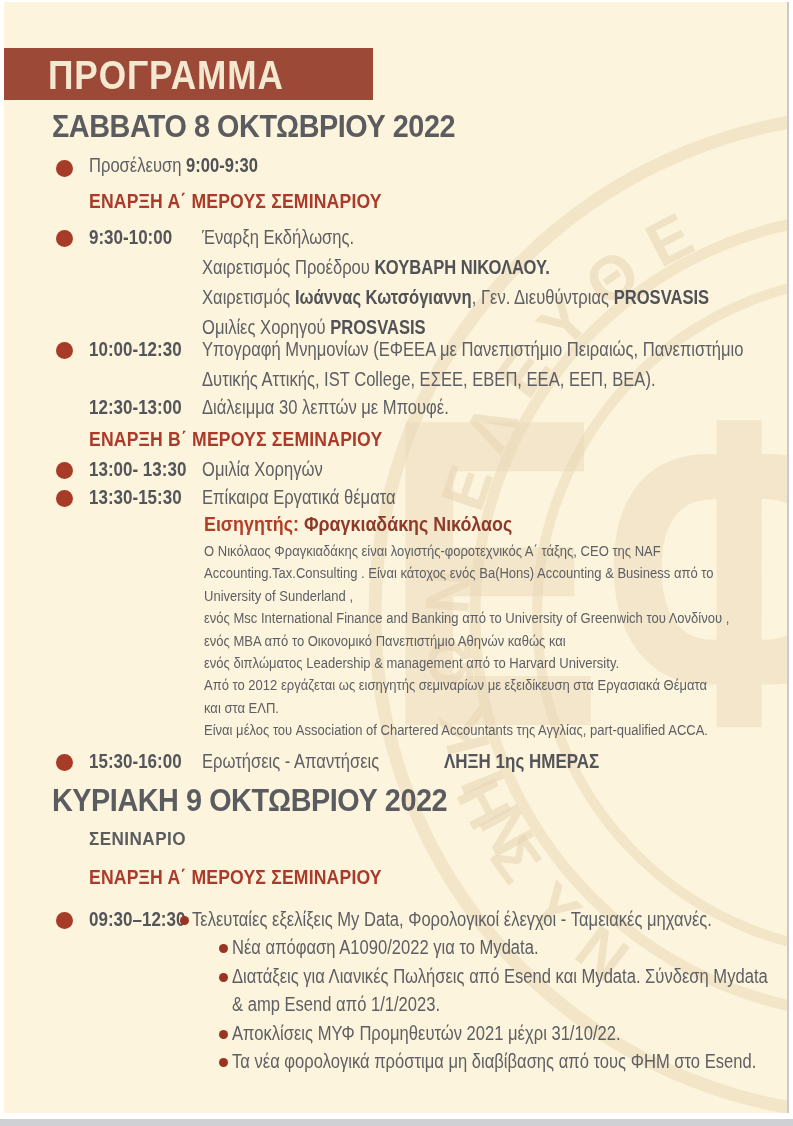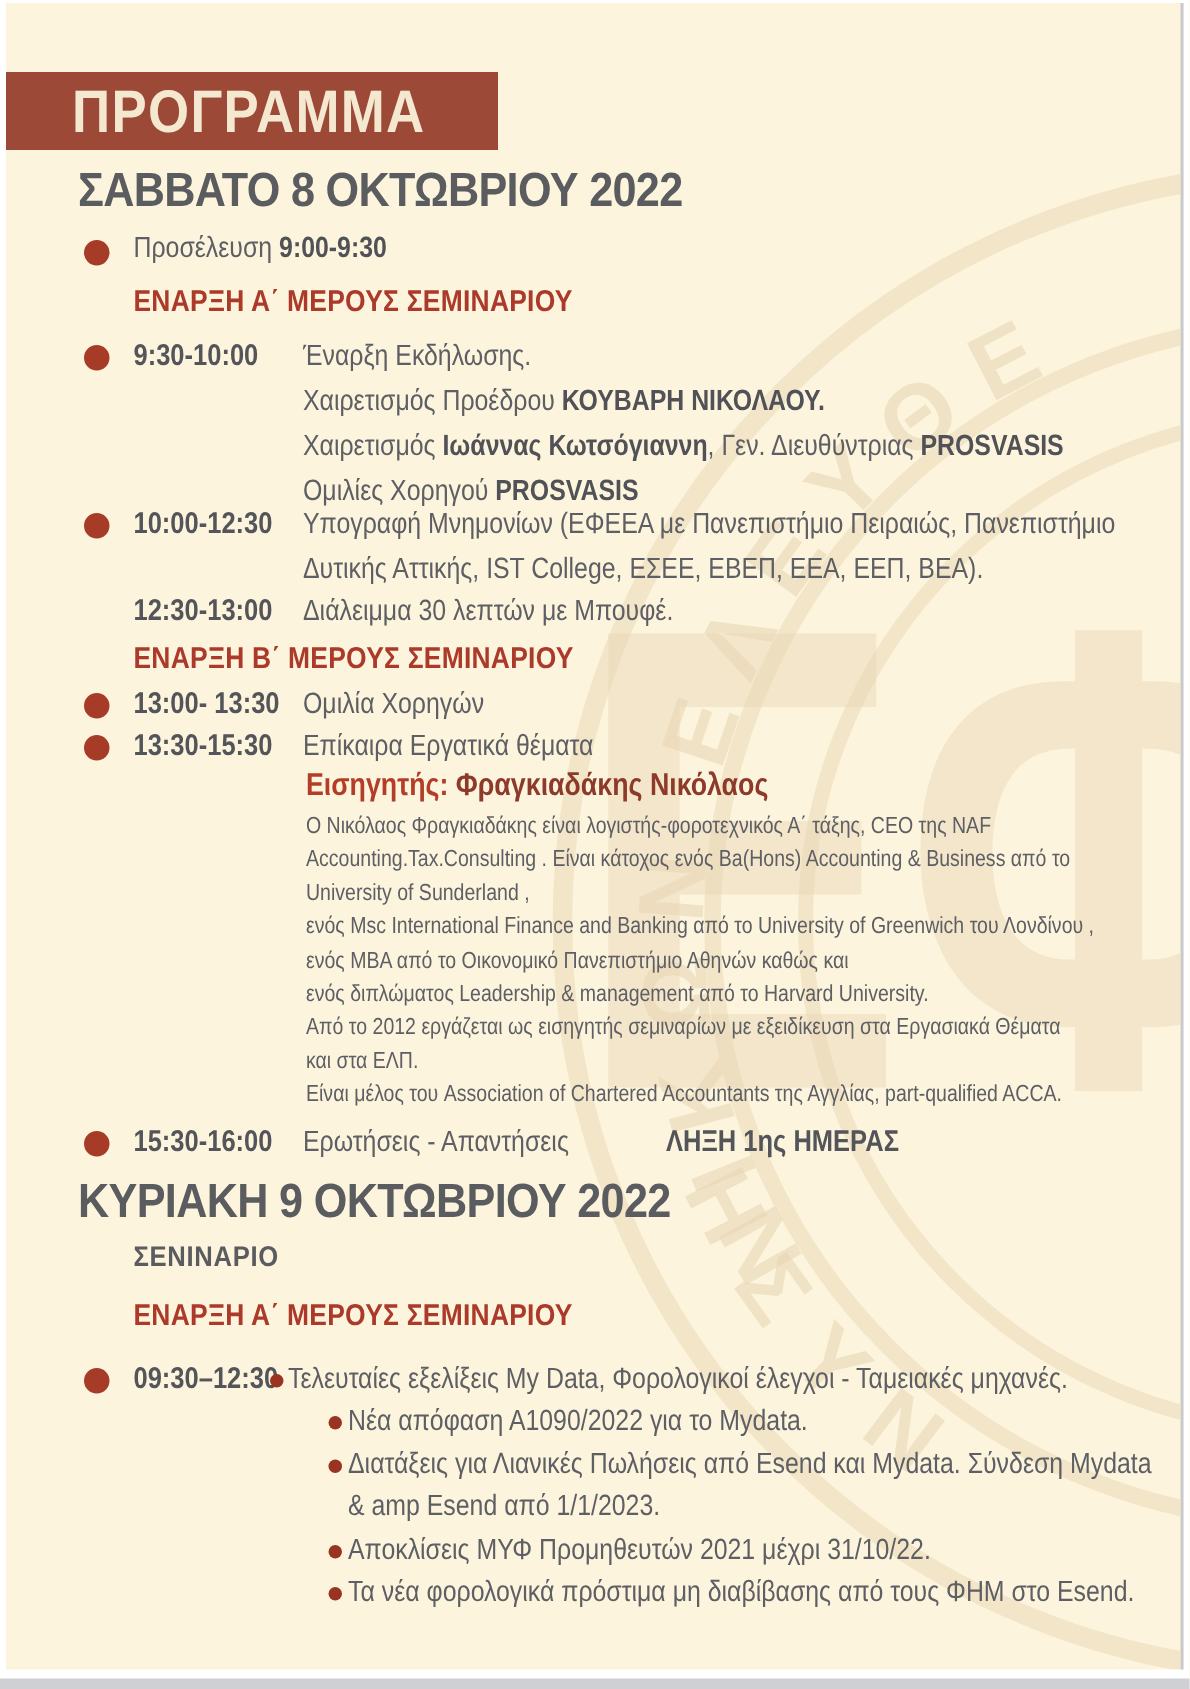--- a/index.html
+++ b/index.html
@@ -7,21 +7,21 @@
     width:793px;height:1126px;position:relative;background:#ffffff;
     font-family:"Liberation Sans", sans-serif;overflow:hidden;
   }
   .page{
     position:absolute;left:4px;top:2px;width:783px;height:1111px;
     background:#fcf4dc;overflow:hidden;border-right:2px solid #c9cacd;
   }
   .gray-bar{position:absolute;left:0;bottom:0;width:793px;height:7px;background:#ced0d4;}
   .wm{position:absolute;left:0;top:0;pointer-events:none;}
 
-  .banner{position:absolute;left:0;top:46px;width:328px;height:52px;background:#9c4a37;}
+  .banner{position:absolute;left:0;top:46px;width:369px;height:52px;background:#9c4a37;}
   .banner span{
     position:absolute;left:44px;top:5px;font-size:40px;font-weight:bold;color:#f4e9d0;
     letter-spacing:1px;transform:scaleX(.88);transform-origin:0 0;white-space:nowrap;
   }
   .daytitle{
     position:absolute;left:48px;font-size:32px;font-weight:bold;color:#5b5c60;
     transform:scaleX(.9);transform-origin:0 0;white-space:nowrap;letter-spacing:-0.5px;
   }
   .dot{position:absolute;left:52px;width:17px;height:17px;border-radius:50%;background:#a63b27;}
   .sdot{position:absolute;width:9px;height:9px;border-radius:50%;background:#993322;}

